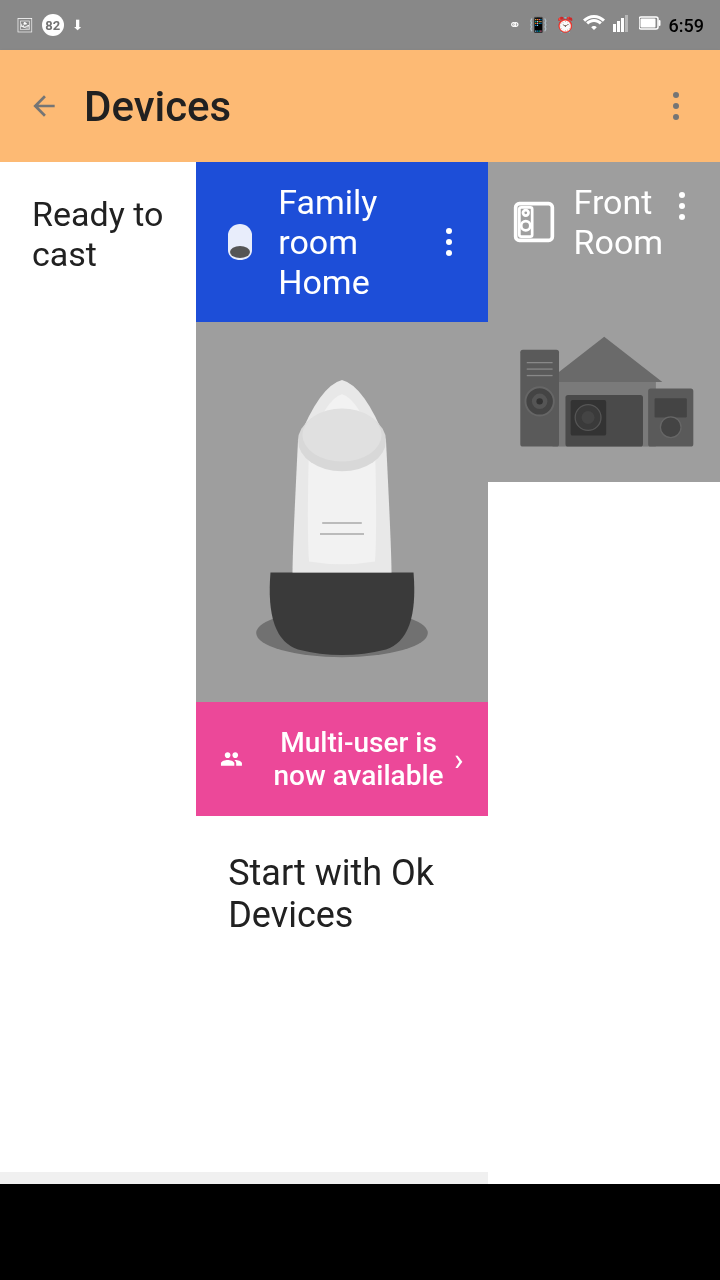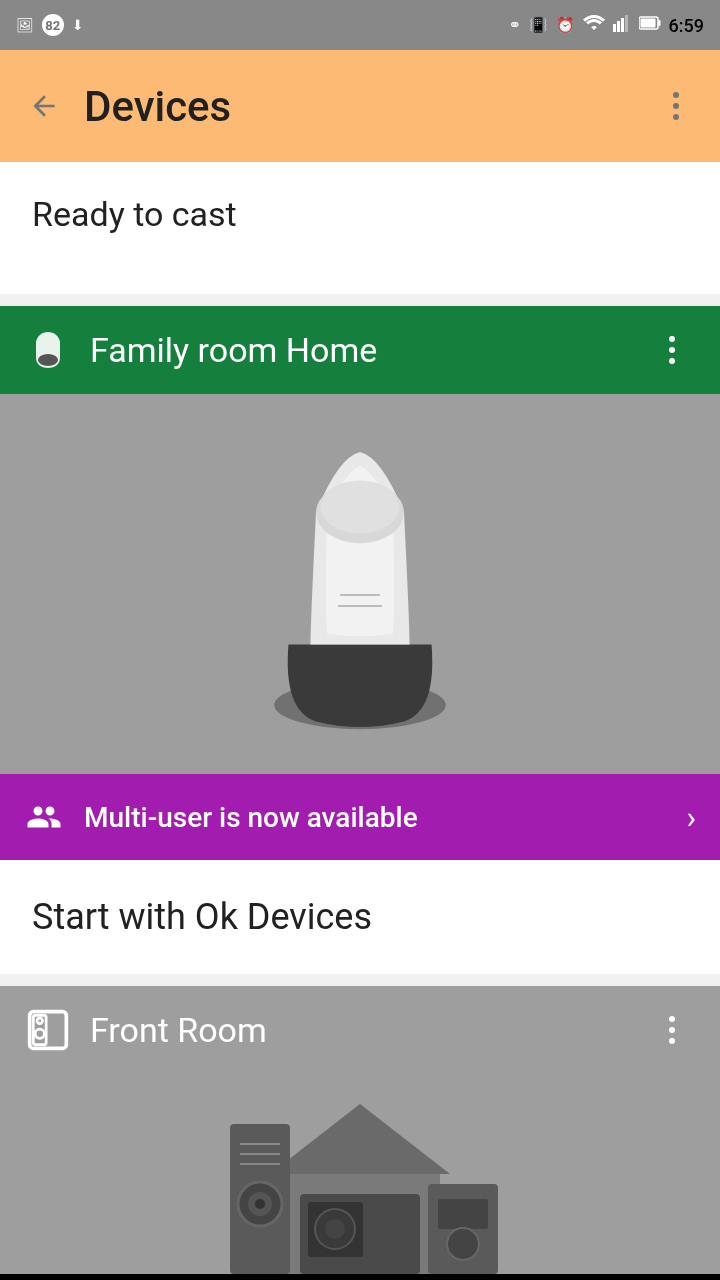--- a/index.html
+++ b/index.html
@@ -74,21 +74,21 @@
       display: flex;
       align-items: center;
       justify-content: center;
       cursor: pointer;
     }
 
     
     .content {
       flex: 1;
       display: flex;
-      flex-direction: column;
+      flex-direction: row;
       gap: 0;
     }
 
     
     .ready-section {
       background: #ffffff;
       padding: 32px 32px 60px 32px;
       margin-bottom: 12px;
     }
     .ready-text {
@@ -96,21 +96,21 @@
       color: #212121;
     }
 
     
     .device-card {
       background: #ffffff;
       margin-bottom: 12px;
       overflow: hidden;
     }
     .device-card-header {
-      background: #15803d;
+      background: #1d4ed8;
       padding: 20px 24px;
       display: flex;
       align-items: center;
       justify-content: space-between;
     }
     .device-card-header-left {
       display: flex;
       align-items: center;
       gap: 18px;
     }
@@ -146,26 +146,27 @@
     }
 
     
     .google-home-device {
       width: 220px;
       height: 320px;
     }
 
     
     .multiuser-banner {
-      background: #a21caf;
+      background: #ec4899;
       padding: 24px 24px;
       display: flex;
       align-items: center;
       justify-content: space-between;
       cursor: pointer;
+      text-align: center;
     }
     .multiuser-left {
       display: flex;
       align-items: center;
       gap: 20px;
     }
     .multiuser-text {
       font-size: 28px;
       color: #ffffff;
       font-weight: 500;

